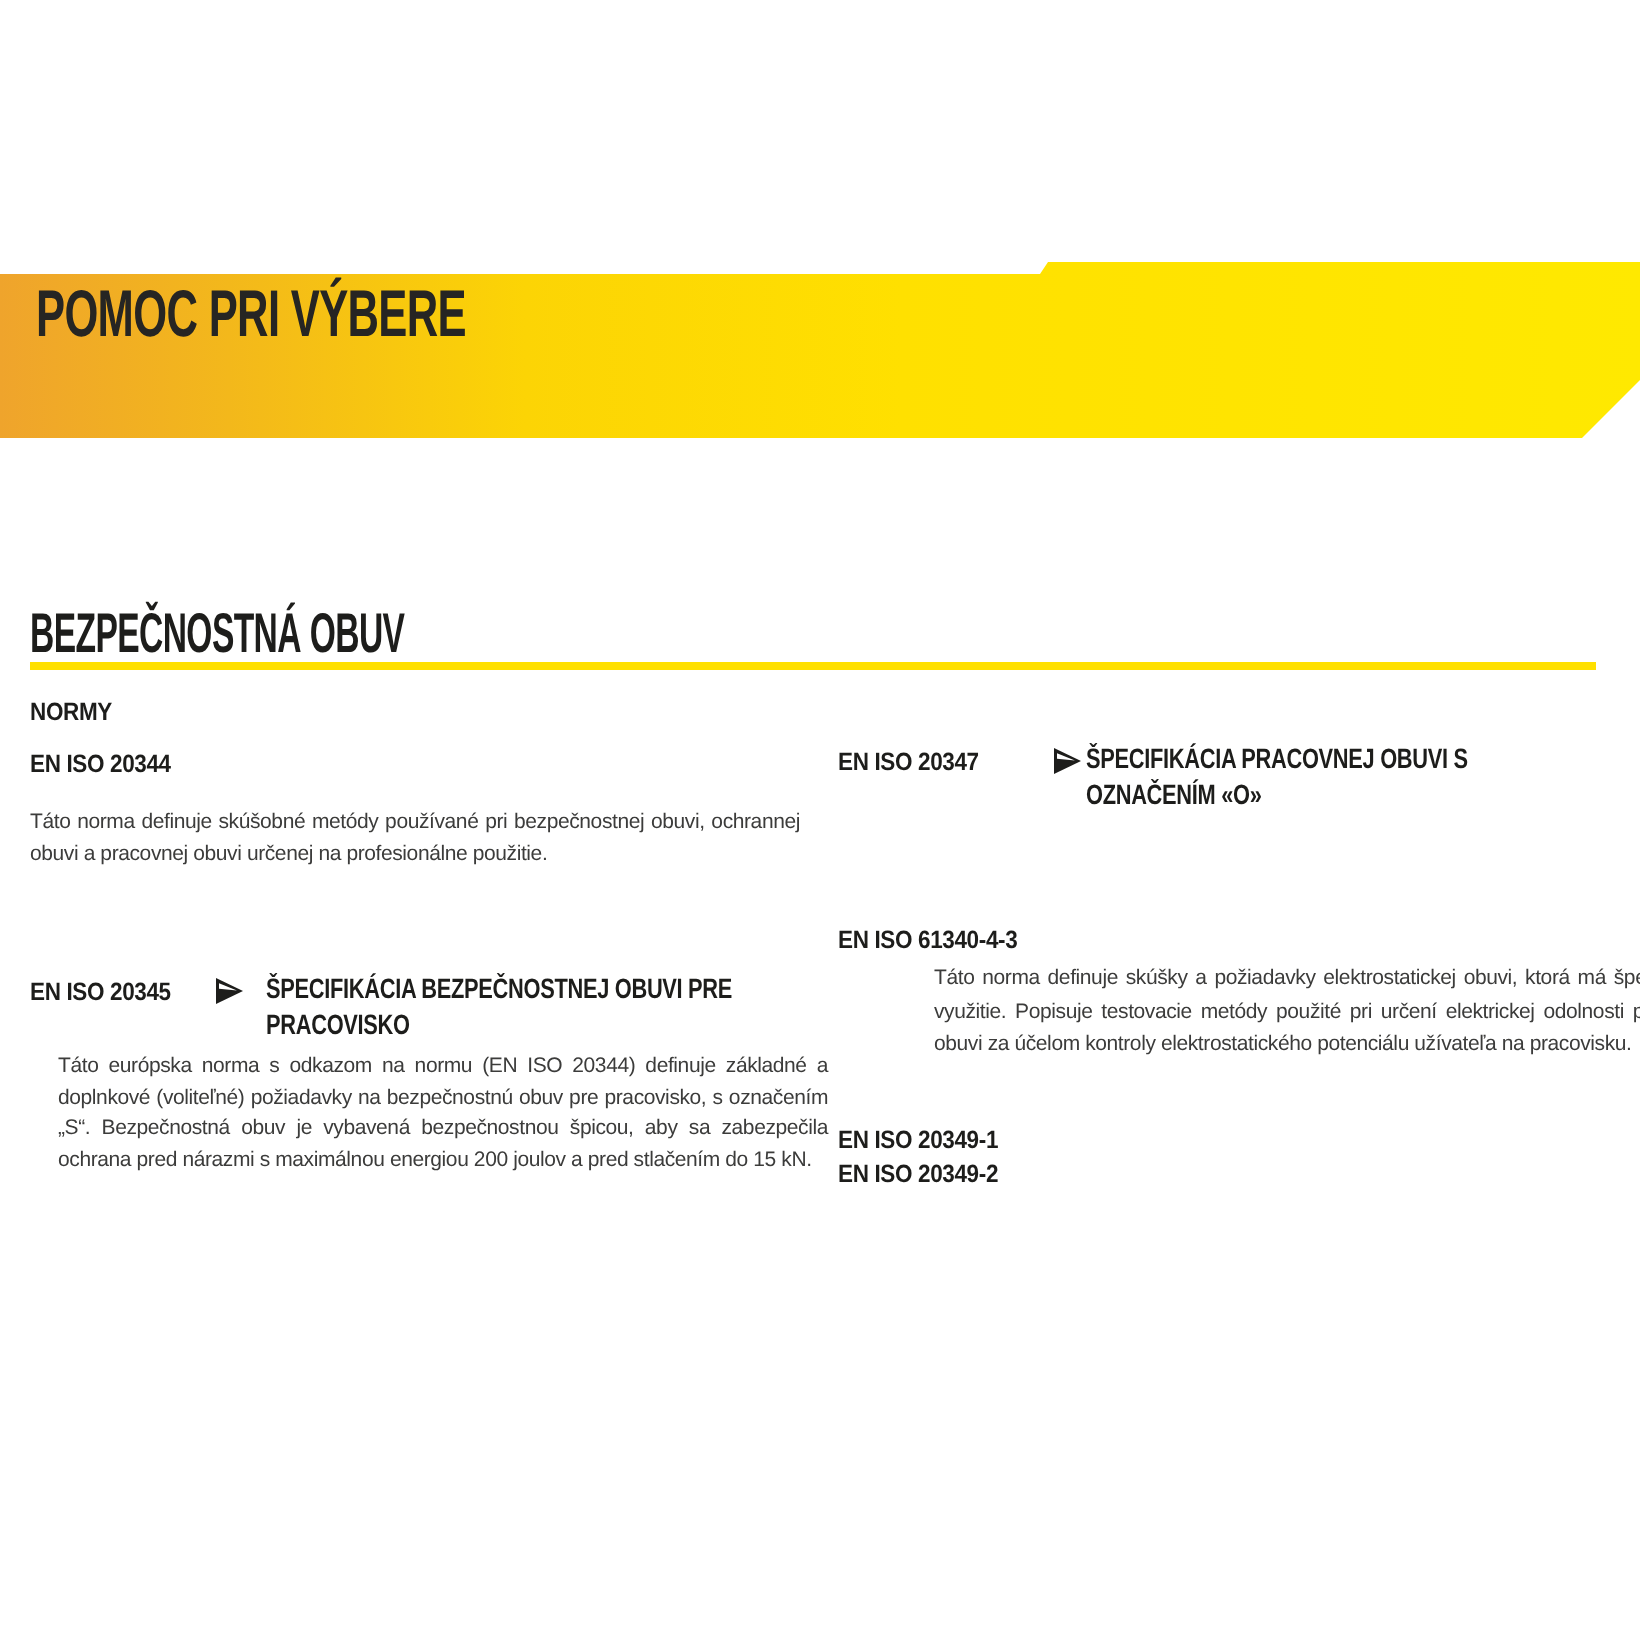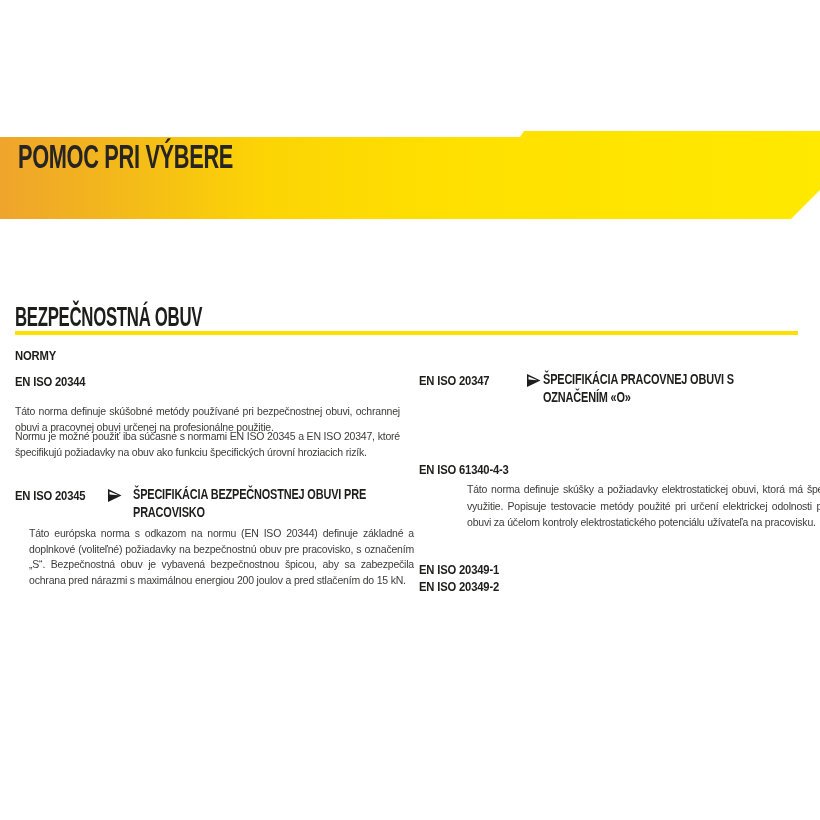--- a/index.html
+++ b/index.html
@@ -75,21 +75,20 @@
   <div class="banner">
     <div class="banner-title">POMOC PRI VÝBERE</div>
   </div>
 
   <div class="page-title">BEZPEČNOSTNÁ OBUV</div>
   <div class="rule"></div>
   <div class="kicker">NORMY</div>
 
   <div class="code" style="left:15px;top:374px;">EN ISO 20344</div>
   <div class="para" style="left:15px;top:404px;width:385px;">Táto norma definuje skúšobné metódy používané pri bezpečnostnej obuvi, ochrannej obuvi a pracovnej obuvi určenej na profesionálne použitie.</div>
-  <div class="para" style="left:15px;top:429px;width:385px;">Normu je možné použiť iba súčasne s normami EN ISO 20345 a EN ISO 20347, ktoré špecifikujú požiadavky na obuv ako funkciu špecifických úrovní hroziacich rizík.</div>
 
   <div class="code" style="left:15px;top:488px;">EN ISO 20345</div>
   <svg class="tri" style="left:107px;top:489px;" viewBox="0 0 15 13">
     <polygon points="1,0 14.5,6.5 1,13" fill="#1d1d1b"></polygon>
     <polygon points="2.5,2.6 11.5,6.3 2.5,5.4" fill="#ffffff"></polygon>
   </svg>
   <div class="bheading" style="left:133px;top:485px;">ŠPECIFIKÁCIA BEZPEČNOSTNEJ OBUVI PRE
 PRACOVISKO</div>
   <div class="para" style="left:29px;top:526px;width:385px;">Táto európska norma s odkazom na normu (EN ISO 20344) definuje základné a doplnkové (voliteľné) požiadavky na bezpečnostnú obuv pre pracovisko, s označením „S“. Bezpečnostná obuv je vybavená bezpečnostnou špicou, aby sa zabezpečila ochrana pred nárazmi s maximálnou energiou 200 joulov a pred stlačením do 15 kN.</div>
 

